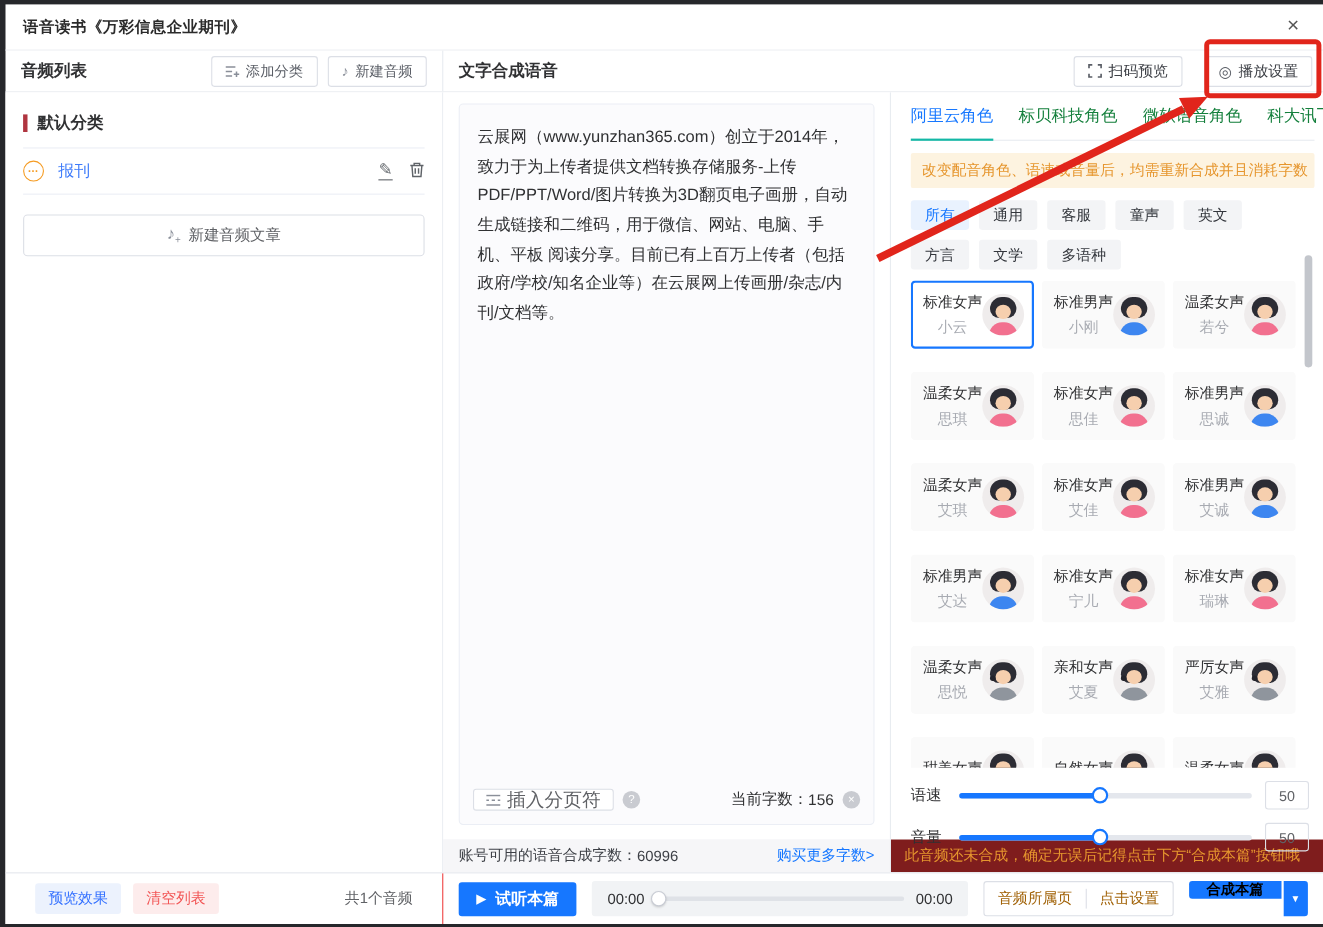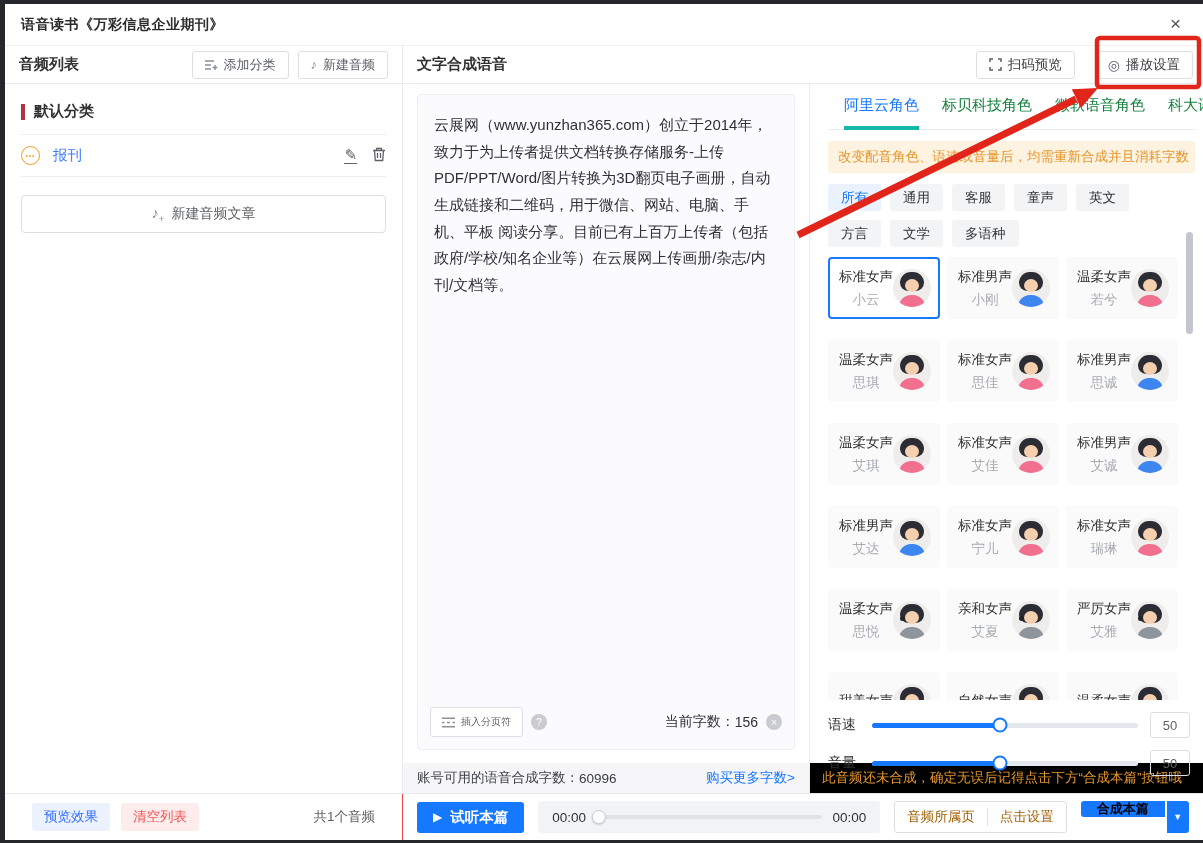--- a/index.html
+++ b/index.html
@@ -32,32 +32,32 @@
   .ellipsis-ic { width:19px; height:19px; border:1.6px solid #f59b22; border-radius:50%; color:#f59b22; display:flex; align-items:center; justify-content:center; font-size:10px; font-weight:bold; letter-spacing:1px; line-height:1; padding-bottom:4px; }
   .audio-label { margin-left:13px; font-size:14.5px; color:#3e7bfa; cursor:pointer; }
   .row-icons { margin-left:auto; display:flex; gap:15px; color:#5f6368; }
   .pencil { font-size:15px; border-bottom:1.5px solid #5f6368; line-height:1.1; cursor:pointer; }
   .new-article-btn { margin:18px 16px 0 16px; height:38px; border:1px solid #dcdfe6; border-radius:4px; display:flex; align-items:center; justify-content:center; gap:7px; color:#606266; font-size:14px; cursor:pointer; }
 
   .panel-mid { position:absolute; left:398px; top:80px; width:407px; height:679px; border-right:1px solid #e8ecf0; background:#fff; }
   .textarea-card { position:absolute; left:14px; right:14px; top:10px; height:656px; background:#fbfbfd; border:1px solid #ebeef5; border-radius:4px; }
   .tts-text { padding:17px 16px; font-size:15px; line-height:1.78; color:#303133; }
   .textarea-foot { position:absolute; left:12px; right:12px; bottom:12px; display:flex; align-items:center; }
-  .pb-btn { display:inline-flex; align-items:center; gap:6px; height:30px; padding:0 11px; background:#fff; border:1px solid #dcdfe6; border-radius:3px; font-size:10px; color:#606266; cursor:pointer; }
+  .pb-btn { display:inline-flex; align-items:center; gap:6px; height:20px; padding:0 11px; background:#fff; border:1px solid #dcdfe6; border-radius:3px; font-size:17px; color:#606266; cursor:pointer; }
   .gray-circle { width:16px; height:16px; border-radius:50%; background:#c9cbd1; color:#fff; font-size:10.5px; display:inline-flex; align-items:center; justify-content:center; margin-left:8px; line-height:1; }
   .char-count { margin-left:auto; font-size:14px; color:#303133; display:flex; align-items:center; }
 
   .account-row { position:absolute; left:398px; top:759px; width:407px; height:30px; background:#f6f6f8; border-right:1px solid #e8ecf0; display:flex; align-items:center; padding:0 14px; font-size:13.5px; color:#3c3f45; }
   .buy-link { margin-left:auto; color:#1677ff; cursor:pointer; font-size:13.5px; }
-  .notice-row { position:absolute; left:805px; top:759px; width:393px; height:30px; background:#000000; color:#e6962e; font-size:13.5px; display:flex; align-items:center; padding:0 12px; white-space:nowrap; overflow:hidden; }
+  .notice-row { position:absolute; left:805px; top:759px; width:393px; height:30px; background:#7f1d1d; color:#e6962e; font-size:13.5px; display:flex; align-items:center; padding:0 12px; white-space:nowrap; overflow:hidden; }
 
   .panel-right { position:absolute; left:805px; top:80px; width:393px; height:679px; background:#fff; padding:12px 8px 0 18px; }
   .vtabs { display:flex; gap:23px; border-bottom:1px solid #e8ebf0; }
   .vtab { font-size:15px; color:#15803d; padding-bottom:11px; cursor:pointer; white-space:nowrap; }
-  .vtab.active { color:#1677ff; border-bottom:4px solid #14b8a6; margin-bottom:-1px;margin-left:16px; }
+  .vtab.active { color:#1677ff; border-bottom:2px solid #14b8a6; margin-bottom:-1px; }
   .vwarn { margin-top:11px; height:32px; background:#fdf3e0; color:#e6962e; font-size:13.5px; display:flex; align-items:center; padding:0 10px; border-radius:2px; white-space:nowrap; overflow:hidden; }
   .filters { margin-top:11px; display:flex; flex-wrap:wrap; gap:9px; width:330px; }
   .chip { height:27px; padding:0 13px; background:#f3f4f6; border-radius:3px; font-size:13.5px; color:#33363c; display:inline-flex; align-items:center; cursor:pointer; }
   .chip.active { background:#e9f2fe; color:#1677ff; }
   .cards { margin-top:10px; width:352px; height:443px; overflow:hidden; display:grid; grid-template-columns:repeat(3,112px); gap:21px 7px; align-content:start; }
   .vcard { width:112px; height:62px; background:#fafafa; border-radius:4px; padding:9px 8px 9px 10px; display:flex; align-items:center; cursor:pointer; border:1px solid transparent; }
   .vcard.selected { background:#fff; border:2px solid #1677ff; padding:8px 7px 8px 9px; }
   .vtxt { flex:1; min-width:0;text-align:center; }
   .vtype { font-size:13.5px; color:#303133; white-space:nowrap; }
   .vname { font-size:13.5px; color:#a8abb2; margin-top:5px; white-space:nowrap; }

